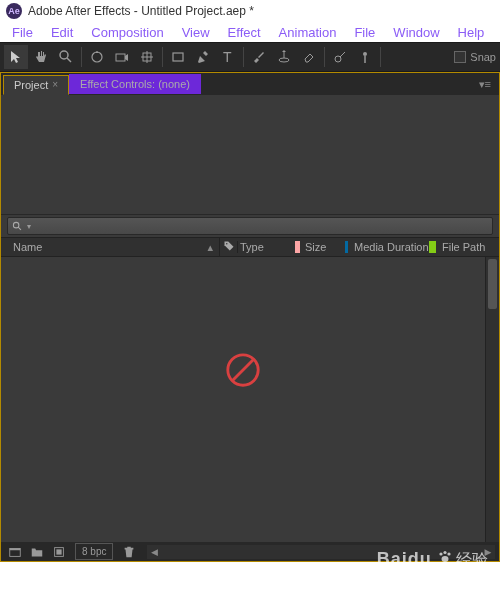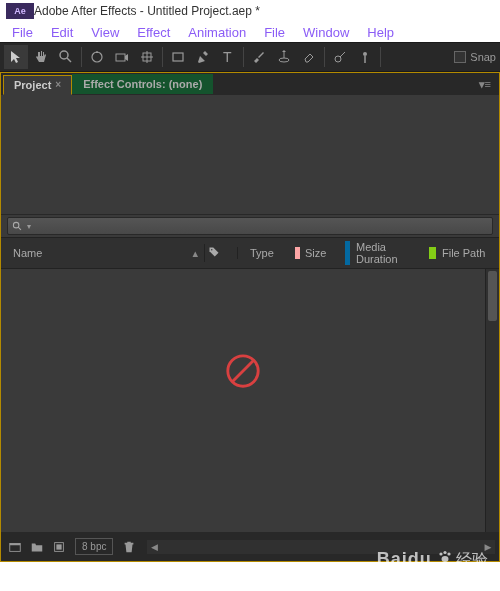--- a/index.html
+++ b/index.html
@@ -1,70 +1,71 @@
 <!DOCTYPE html>
 <html><head>
 <meta charset="utf-8">
 <style>
 * { margin: 0; padding: 0; box-sizing: border-box; font-family: Arial, sans-serif; }
 body { width: 500px; height: 591px; background: #fff; overflow: hidden; position: relative; }
 .titlebar { height: 22px; background: #fff; display: flex; align-items: center; padding: 0 6px; font-size: 12px; color: #333; }
-.ae-logo { width: 28px; height: 16px; background: #3a2a5e; color: #d0b8ff; font-size: 9px; font-weight: bold; display: flex; align-items: center; justify-content: center; border-radius: 0; }
+.ae-logo { width: 16px; height: 16px; background: #3a2a5e; color: #d0b8ff; font-size: 9px; font-weight: bold; display: flex; align-items: center; justify-content: center; margin-right: 6px; border-radius: 8px; }
 .menubar { height: 20px; background: #fff; display: flex; align-items: center; padding: 0 4px; font-size: 13px; color: #8b5cf6; gap: 2px; }
 .menubar span { padding: 1px 8px; cursor: default; }
 .toolbar { height: 30px; background: #282828; border-top: 1px solid #1a1a1a; border-bottom: 1px solid #1a1a1a; display: flex; align-items: center; padding: 0 4px; gap: 1px; }
 .tool-btn { width: 24px; height: 24px; display: flex; align-items: center; justify-content: center; color: #999; cursor: pointer; }
 .tool-btn.active { background: #3a3a3a; }
 .tool-btn svg { width: 16px; height: 16px; }
 .tool-sep { width: 1px; height: 20px; background: #444; margin: 0 2px; }
 .snap-area { margin-left: auto; display: flex; align-items: center; gap: 4px; color: #999; font-size: 11px; }
 .checkbox { width: 12px; height: 12px; border: 1px solid #666; background: #333; }
 .panel-area { background: #3a3a3a; height: 490px; display: flex; flex-direction: column; border: 1px solid #b38a00; }
-.tabs { height: 22px; background: #282828; display: flex; align-items: center; padding-left: 2px; font-weight: bold; }
-.tab { padding: 3px 10px; font-size: 11px; color: #aaa; background: #14532d; display: flex; align-items: center; gap: 4px; border: 1px solid transparent; }
+.tabs { height: 22px; background: #282828; display: flex; align-items: center; padding-left: 2px; }
+.tab { padding: 3px 10px; font-size: 11px; color: #aaa; background: #6d28d9; display: flex; align-items: center; gap: 4px; border: 1px solid transparent; }
 .tab.active { background: #3a3a3a; color: #ccc; border: 1px solid #b38a00; border-bottom: 1px solid #3a3a3a; margin-bottom: -1px; }
 .tab-close { color: #888; font-size: 10px; cursor: pointer; }
 .panel-menu { margin-left: auto; margin-right: 8px; color: #888; font-size: 11px; cursor: pointer; }
 .preview-area { height: 120px; background: #3a3a3a; border-bottom: 1px solid #282828; }
 .search-row { height: 22px; background: #3a3a3a; padding: 2px 6px; display: flex; align-items: center; }
 .search-box { flex: 1; height: 18px; background: linear-gradient(#555, #484848); border: 1px solid #282828; border-radius: 2px; display: flex; align-items: center; padding: 0 4px; color: #999; font-size: 11px; gap: 4px; }
-.headers { height: 32px; background: #303030; display: flex; align-items: center; font-size: 11px; color: #aaa; border-top: 1px solid #222; border-bottom: 1px solid #222; }
+.headers { height: 20px; background: #303030; display: flex; align-items: center; font-size: 11px; color: #aaa; border-top: 1px solid #222; border-bottom: 1px solid #222; }
 .col-name { flex: 1; padding-left: 12px; display: flex; align-items: center; }
 .col-sort { margin-right: 6px; color: #888; }
 .col-tag { width: 18px; text-align: center; border-left: 1px solid #222; padding: 2px 0; }
-.col-type { width: 58px; padding-left: 12px; border-left: 1px solid #222; margin-left: 15px; }
+.col-type { width: 58px; padding-left: 2px; border-left: 1px solid #222; }
 .col-size { width: 50px; padding-left: 5px; border-left: 5px solid #fca5a5; }
-.col-media { width: 84px; padding-left: 6px; border-left: 5px solid #0369a1; }
+.col-media { width: 84px; padding-left: 6px; border-left: 3px solid #0369a1; }
 .col-path { width: 70px; padding-left: 6px; border-left: 7px solid #84cc16; }
 .content-area { flex: 1; background: #3a3a3a; position: relative; display: flex; }
 .content-inner { flex: 1; display: flex; align-items: center; justify-content: center; }
 .no-symbol { width: 38px; height: 38px; margin-top: -60px; }
 .vscroll { width: 14px; background: #303030; border-left: 1px solid #222; position: relative; }
 .vscroll-thumb { position: absolute; top: 2px; left: 2px; right: 2px; height: 50px; background: #555; border-radius: 2px; }
-.footer { height: 29px; background: #282828; display: flex; align-items: center; padding: 0 4px; gap: 2px; color: #999; font-size: 11px; }
+.footer { height: 19px; background: #282828; display: flex; align-items: center; padding: 0 4px; gap: 2px; color: #999; font-size: 11px; }
 .footer-btn { width: 20px; height: 20px; display: flex; align-items: center; justify-content: center; cursor: pointer; }
 .footer-btn svg { width: 14px; height: 14px; }
 .bpc-box { padding: 2px 6px; border: 1px solid #555; font-size: 10px; margin: 0 4px; }
 .hscroll-area { flex: 1; height: 14px; background: #303030; margin-left: 6px; display: flex; align-items: center; }
 .hscroll-btn { width: 14px; height: 14px; display: flex; align-items: center; justify-content: center; color: #888; cursor: pointer; font-size: 9px; }
 .watermark { position: absolute; bottom: 20px; right: 12px; color: rgba(255,255,255,0.7); font-size: 11px; text-align: right; pointer-events: none; }
 .watermark .big { font-size: 18px; font-weight: bold; letter-spacing: 1px; }
 .watermark .paw { display: inline-block; margin-left: 2px; }
 </style>
 </head>
 <body>
 
 <div class="titlebar">
   <div class="ae-logo">Ae</div>
   <span>Adobe After Effects - Untitled Project.aep *</span>
 </div>
 
 <div class="menubar">
   <span>File</span>
   <span>Edit</span>
+  <span>Composition</span>
   <span>View</span>
   <span>Effect</span>
   <span>Animation</span>
   <span>File</span>
   <span>Window</span>
   <span>Help</span>
 </div>
 
 <div class="toolbar">
   <div class="tool-btn active">

